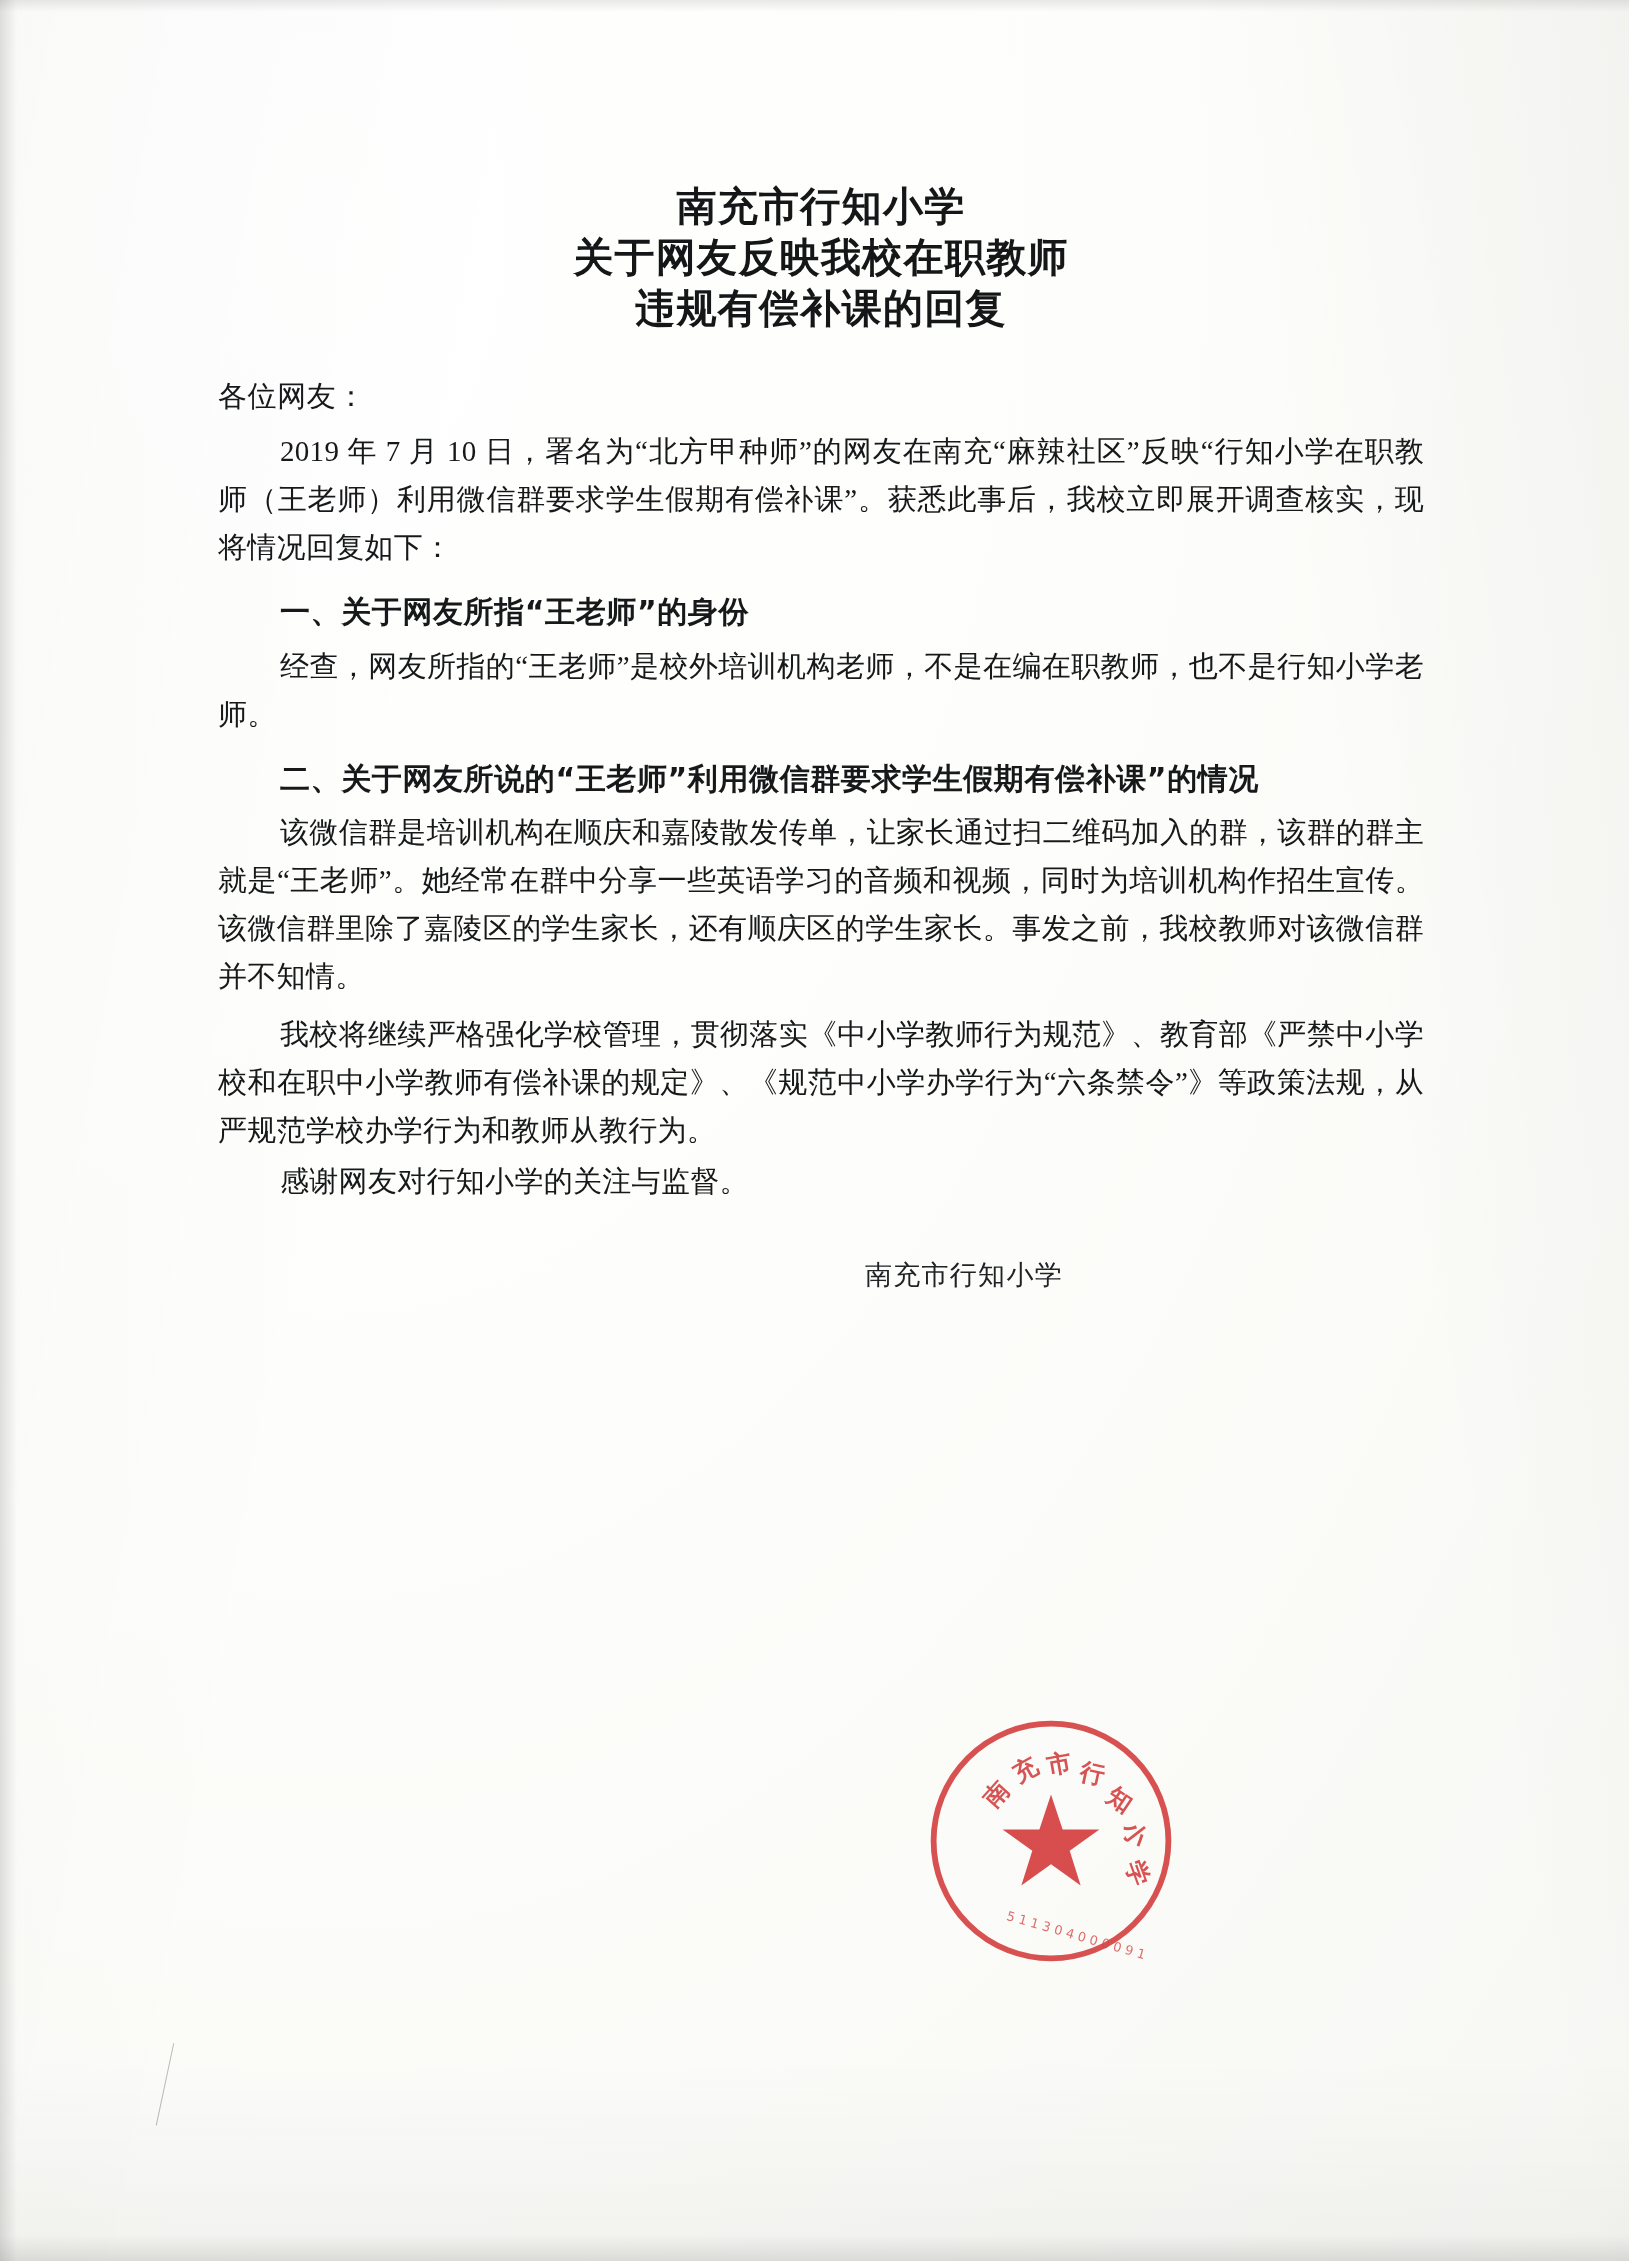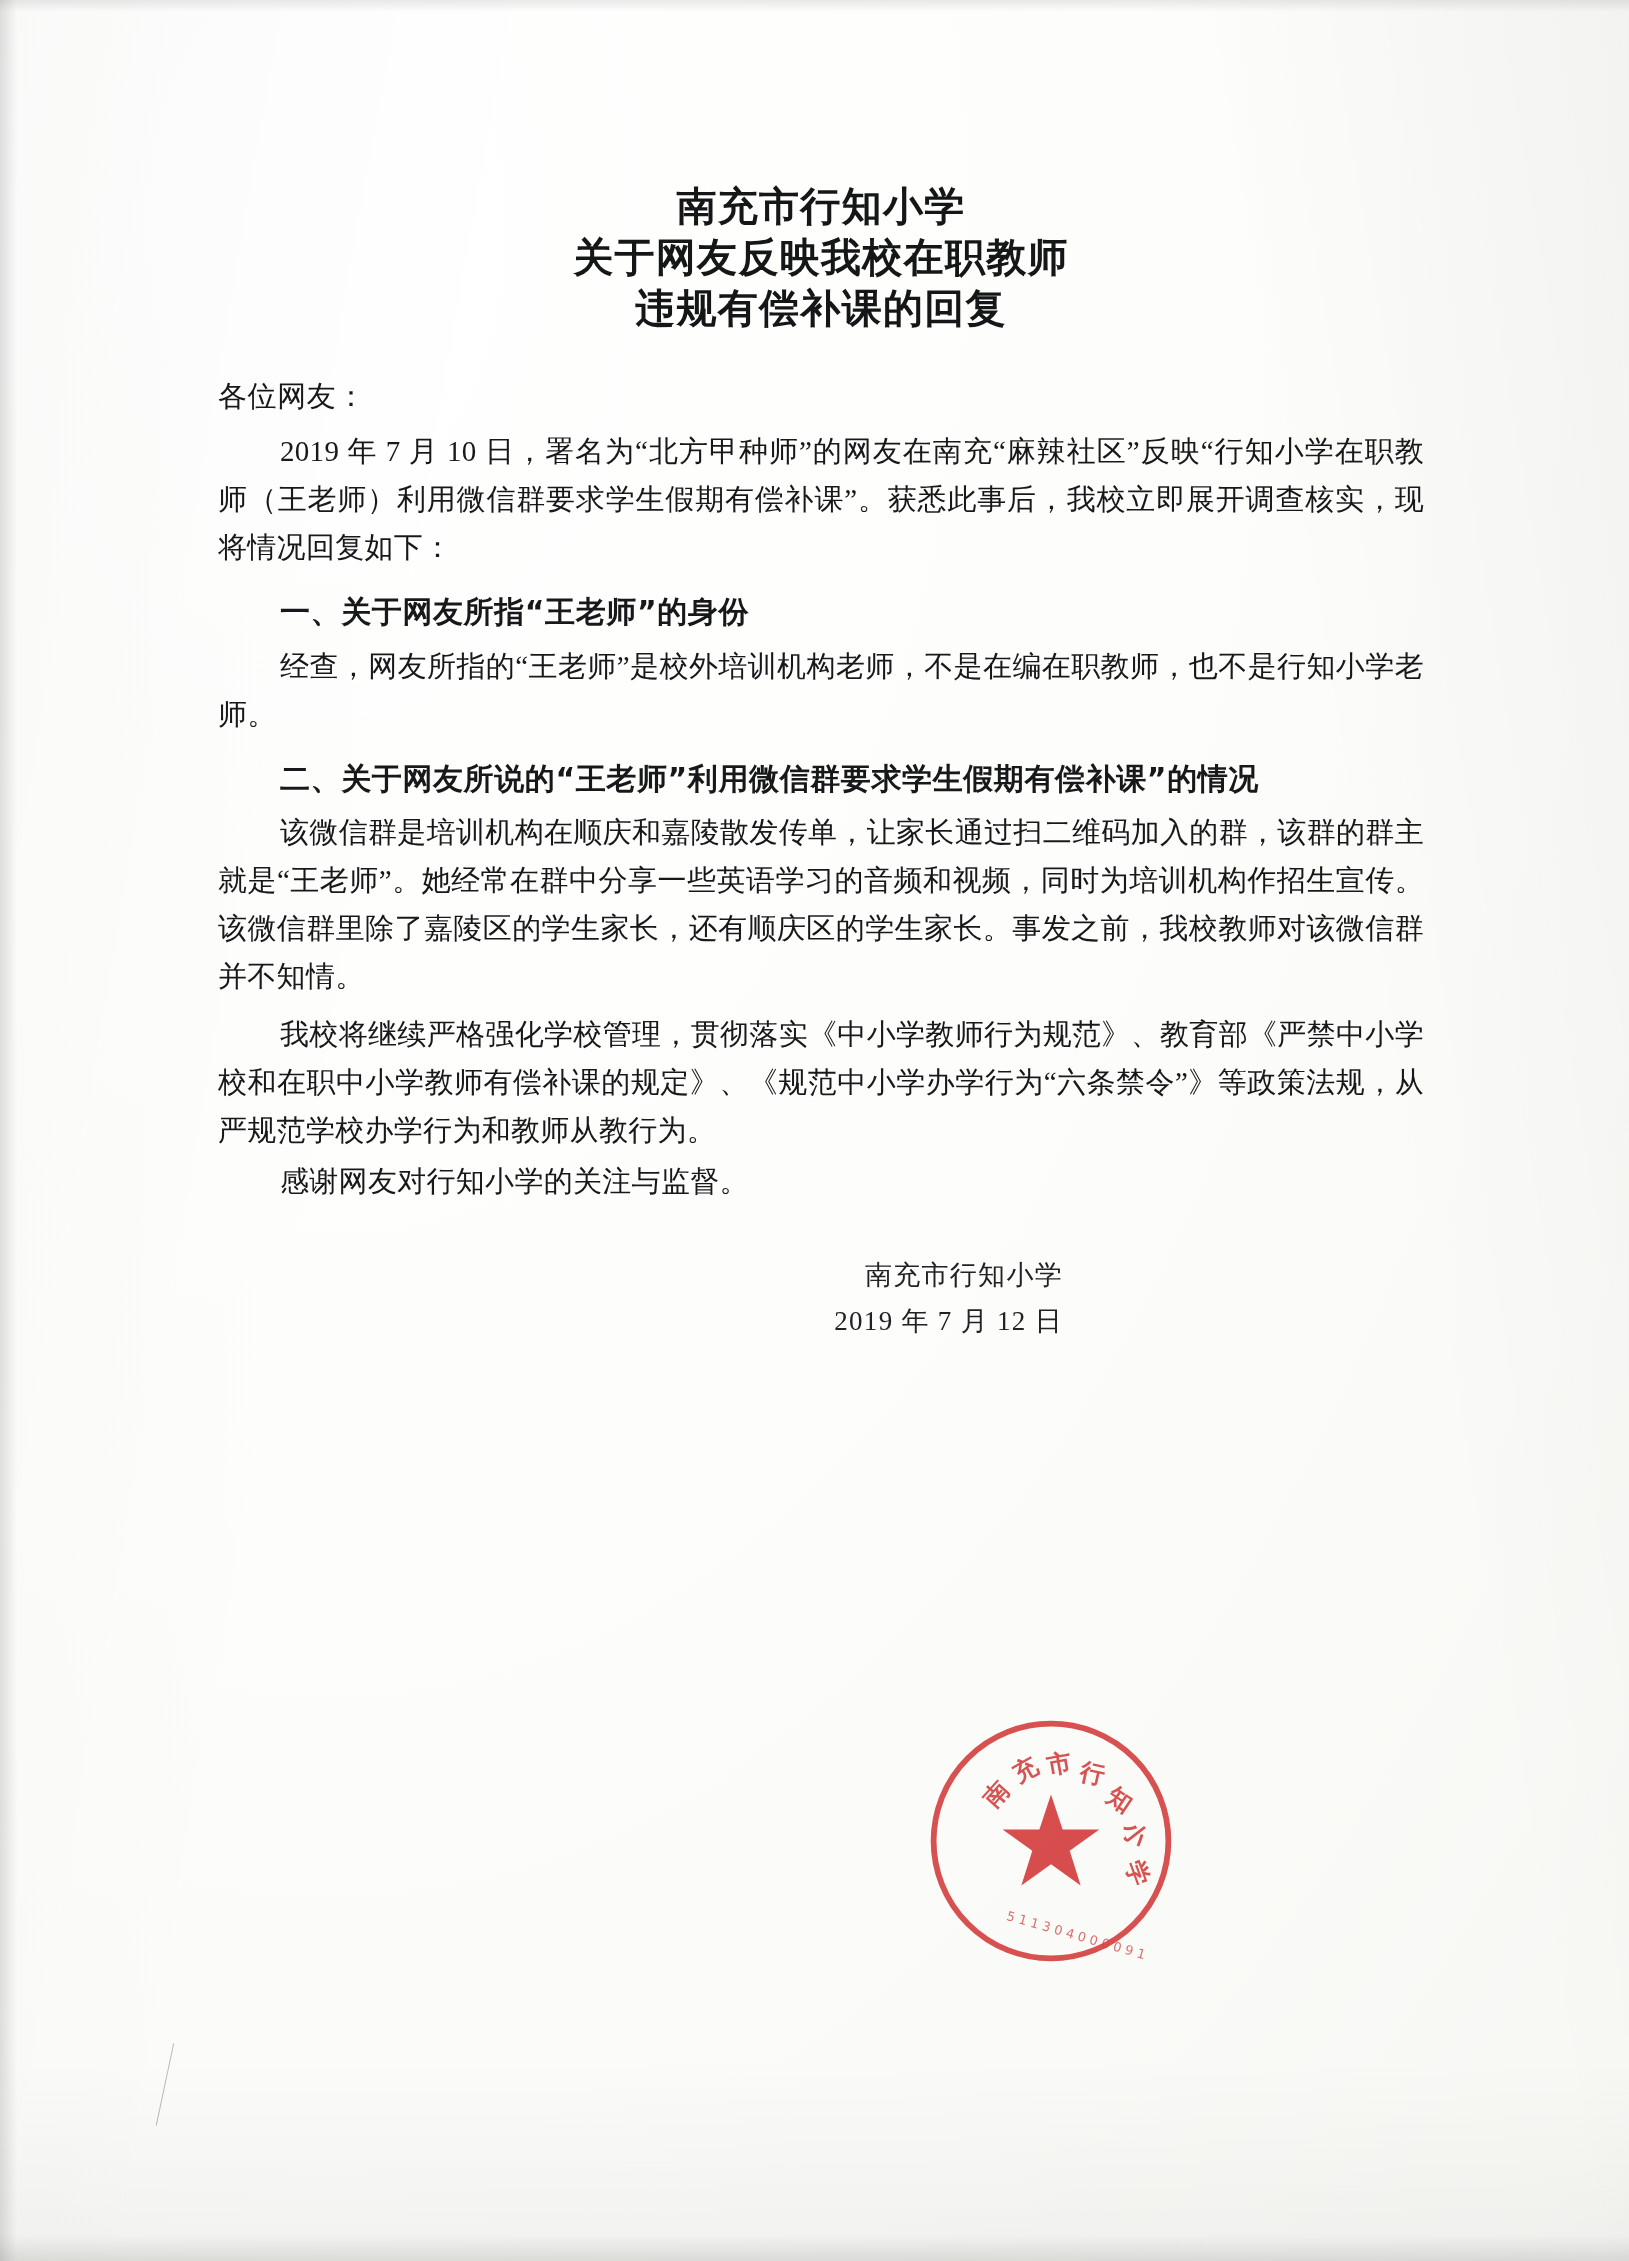--- a/index.html
+++ b/index.html
@@ -184,21 +184,20 @@
 
     <h2 class="section">二、关于网友所说的“王老师”利用微信群要求学生假期有偿补课”的情况</h2>
     <p class="body-par">该微信群是培训机构在顺庆和嘉陵散发传单，让家长通过扫二维码加入的群，该群的群主就是“王老师”。她经常在群中分享一些英语学习的音频和视频，同时为培训机构作招生宣传。该微信群里除了嘉陵区的学生家长，还有顺庆区的学生家长。事发之前，我校教师对该微信群并不知情。</p>
     <div class="spacer-sm"></div>
     <p class="body-par">我校将继续严格强化学校管理，贯彻落实《中小学教师行为规范》、教育部《严禁中小学校和在职中小学教师有偿补课的规定》、《规范中小学办学行为“六条禁令”》等政策法规，从严规范学校办学行为和教师从教行为。</p>
 
     <p class="body-par thanks">感谢网友对行知小学的关注与监督。</p>
 
     <div class="signature">
       <div>南充市行知小学</div>
-      <div>2019 年 7 月 12 日</div>
     </div>
 
   </div>
 
   <div class="seal">
     <svg width="258" height="258" viewBox="0 0 400 400" xmlns="http://www.w3.org/2000/svg">
       <g fill="none" stroke="#cf2525" stroke-width="9" opacity="0.9">
         <circle cx="200" cy="200" r="182"></circle>
       </g>
       <g fill="#cf2525" opacity="0.92">

